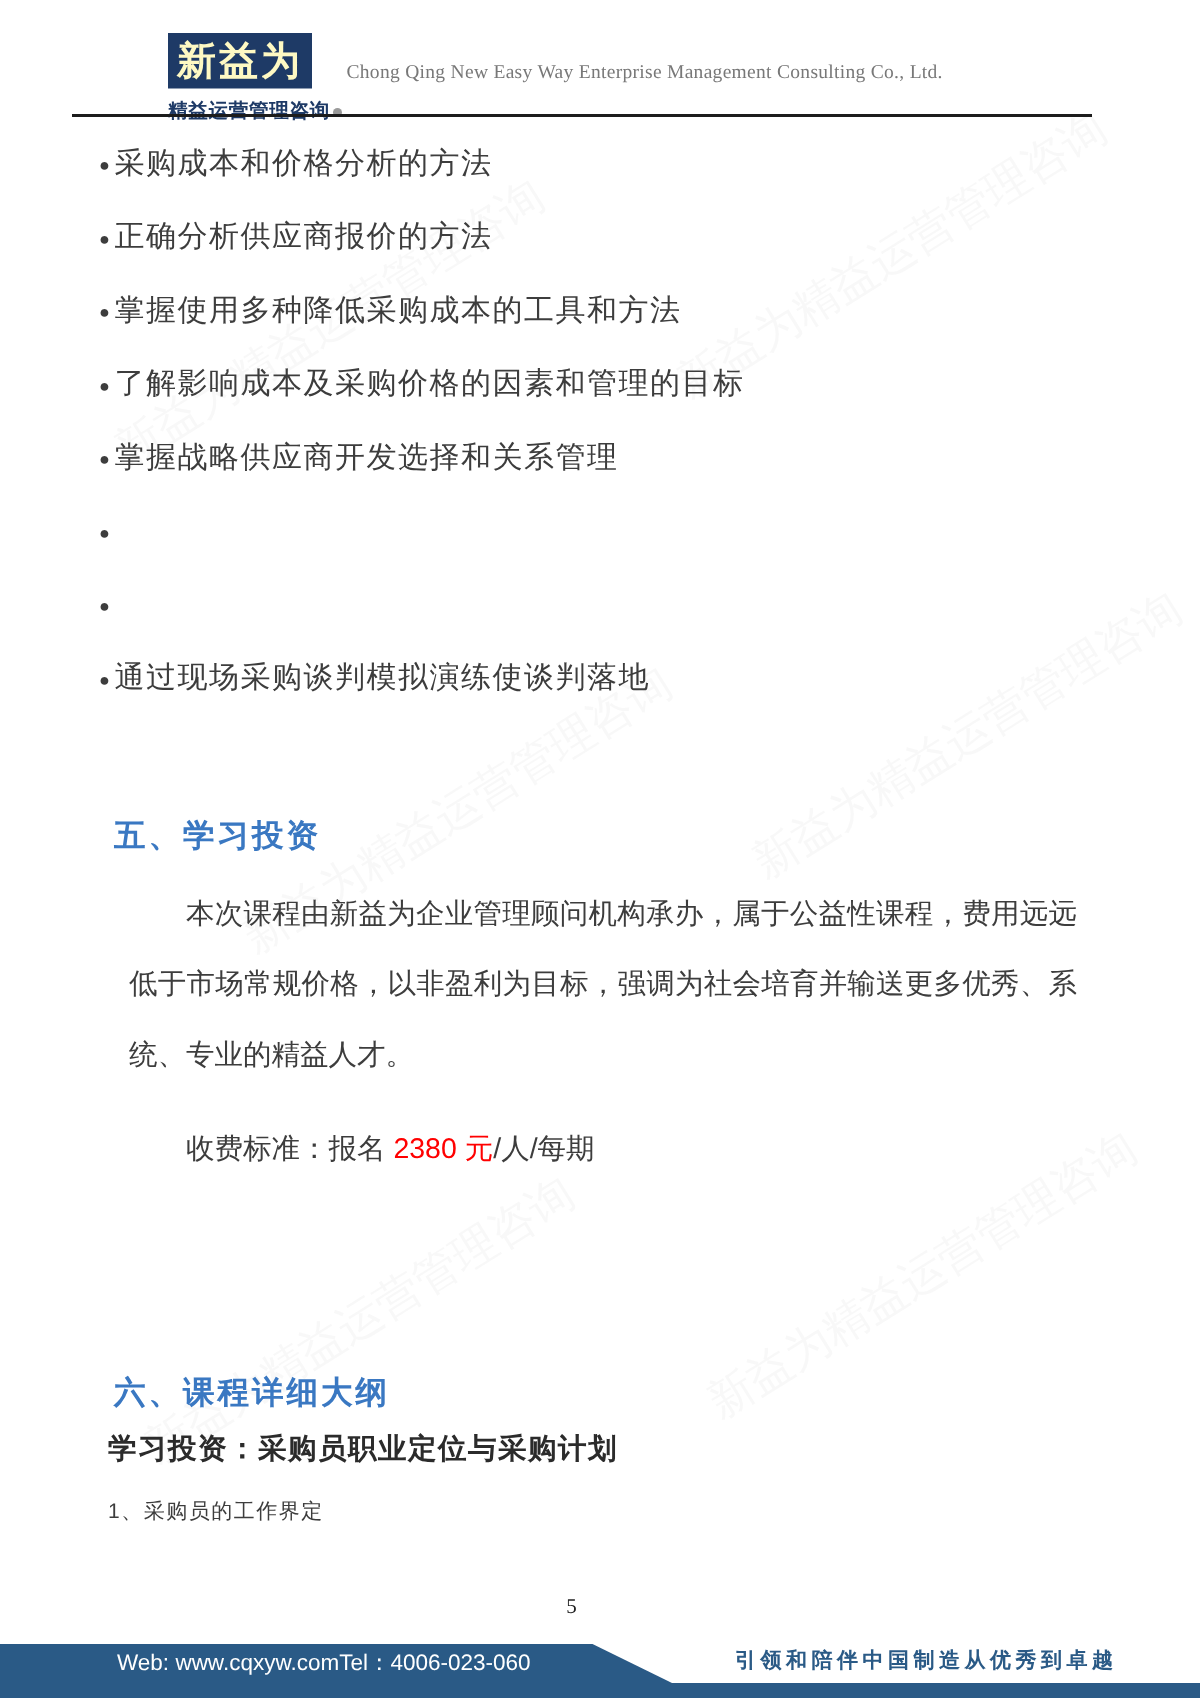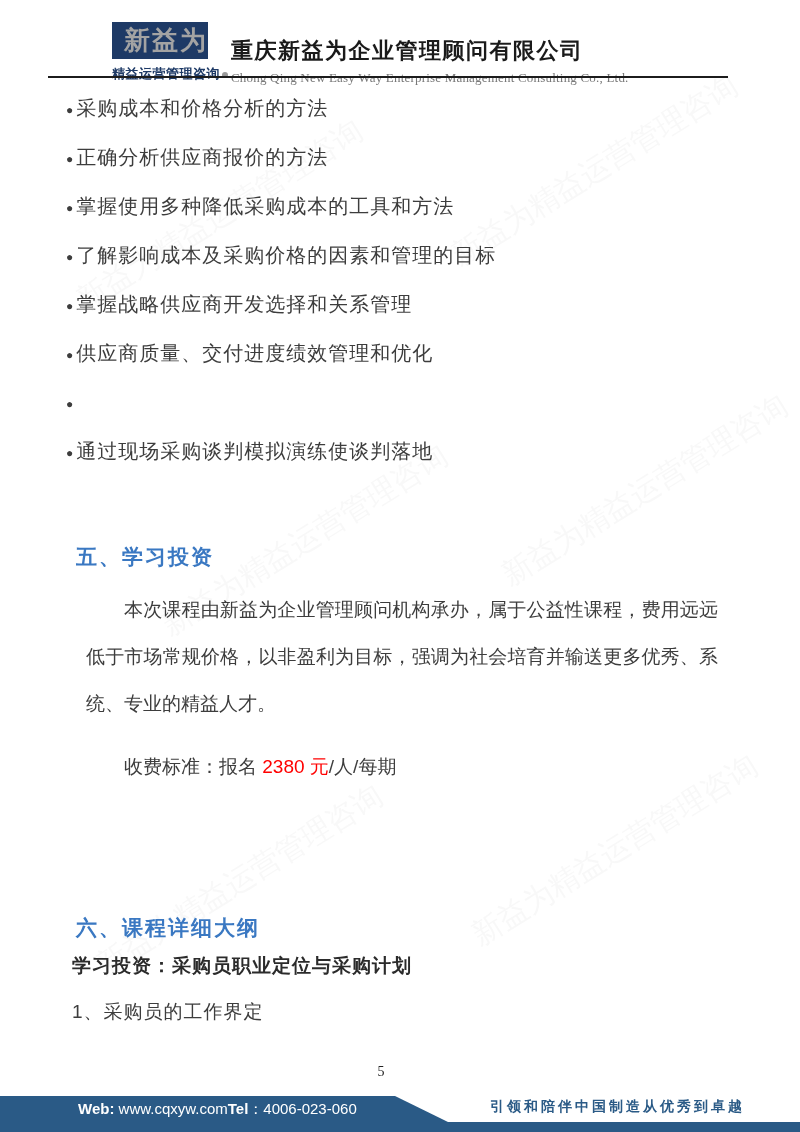--- a/index.html
+++ b/index.html
@@ -11,22 +11,22 @@
   .wm span{position:absolute;transform:rotate(-32deg);font-size:30px;color:#6a6a6a;
     opacity:.045;white-space:nowrap;pointer-events:none;}
   .wm span:nth-child(1){left:55px;top:195px}
   .wm span:nth-child(2){left:430px;top:150px}
   .wm span:nth-child(3){left:140px;top:520px}
   .wm span:nth-child(4){left:480px;top:470px}
   .wm span:nth-child(5){left:75px;top:860px}
   .wm span:nth-child(6){left:450px;top:830px}
   
   .logo{position:absolute;left:112px;top:22px;width:110px;}
-  .logo-box{width:96px;height:37px;background:var(--navy,#1e3a66);color:#a3a3a3;
-    display:flex;align-items:center;justify-content:flex-end;
+  .logo-box{width:96px;height:37px;background:var(--navy,#1e3a66);color:#fef9c3;
+    display:flex;align-items:center;justify-content:center;
     font-size:26px;font-weight:bold;letter-spacing:2px;}
   .logo-sub{margin-top:6px;font-size:13px;font-weight:bold;color:var(--navy,#1e3a66);
     letter-spacing:0.5px;white-space:nowrap;}
   .logo-dot{display:inline-block;width:6px;height:6px;border-radius:50%;
     background:#9a9a9a;margin-left:2px;}
   .company{position:absolute;left:231px;top:36px;}
   .company-cn{font-size:22px;font-weight:bold;color:#1a1a1a;letter-spacing:1.5px;}
   .company-en{margin-top:4px;font-family:"Liberation Serif","DejaVu Serif",serif;
     font-size:13px;color:#787878;letter-spacing:0.2px;}
   .header-rule{position:absolute;left:48px;top:76px;width:680px;height:2px;background:#1c1c1c;}
@@ -39,31 +39,31 @@
   .sec-title{position:absolute;font-size:21px;font-weight:bold;
     color:var(--heading_blue,#3a78c2);letter-spacing:2px;}
   .sec5-title{left:76px;top:543px;}
   .sec5-body{position:absolute;left:70px;top:570px;width:664px;font-size:19px;
     line-height:47px;color:var(--body_text,#3d3d3d);}
   .sec5-body p{margin:16px;text-indent:2em;text-align:justify;}
   .price{color:var(--price_red,#ff0000);}
   .sec6-title{left:76px;top:914px;}
   .part1-title{position:absolute;left:72px;top:953px;font-size:19px;font-weight:bold;
     color:#2b2b2b;letter-spacing:1px;}
-  .outline-item{position:absolute;left:72px;top:999px;font-size:19px;
+  .outline-item{position:absolute;left:72px;top:999px;font-size:14px;
     color:var(--body_text,#3d3d3d);letter-spacing:1px;}
   
   .page-number{position:absolute;left:0;top:1064px;width:762px;text-align:center;
     font-family:"Liberation Serif","DejaVu Serif",serif;font-size:14px;color:#222;}
   .footer-bar{position:absolute;left:0;top:1096px;width:450px;height:26px;
     background:var(--footer_blue,#2a5a86);
     clip-path:polygon(0 0,395px 0,448px 100%,0 100%);}
   .footer-contact{position:absolute;left:78px;top:1096px;height:26px;line-height:26px;
     color:#fff;font-size:15px;white-space:nowrap;}
-  .footer-contact b{font-weight:bold;}
+  .footer-contact b{font-weight:normal;}
   .footer-slogan{position:absolute;left:490px;top:1098px;font-size:14px;font-weight:bold;
     letter-spacing:3px;color:var(--footer_blue,#2a5a86);white-space:nowrap;}
   .footer-strip{position:absolute;left:0;top:1122px;width:800px;height:10px;
     background:var(--footer_blue,#2a5a86);}
 </style>
 </head>
 <body>
 
 <div class="page">
 
@@ -76,21 +76,20 @@
     <span>新益为精益运营管理咨询</span>
   </div>
 
   <div class="logo">
     <div class="logo-box">
       <span>新益为</span>
     </div>
     <div class="logo-sub"><span>精益运营管理咨询</span><span class="logo-dot"></span></div>
   </div>
   <div class="company">
-    <div class="company-cn">重庆新益为企业管理顾问有限公司</div>
     <div class="company-en">Chong Qing New Easy Way Enterprise Management Consulting Co., Ltd.</div>
   </div>
   <div class="header-rule"></div>
 
   <div class="objectives">
     <div class="obj-item">
       <span class="bullet">●</span>
       <span>采购成本和价格分析的方法</span>
     </div>
     <div class="obj-item">
@@ -104,21 +103,20 @@
     <div class="obj-item">
       <span class="bullet">●</span>
       <span>了解影响成本及采购价格的因素和管理的目标</span>
     </div>
     <div class="obj-item">
       <span class="bullet">●</span>
       <span>掌握战略供应商开发选择和关系管理</span>
     </div>
     <div class="obj-item">
       <span class="bullet">●</span>
-      <span>供应商质量、交付进度绩效管理和优化</span>
     </div>
     <div class="obj-item">
       <span class="bullet">●</span>
     </div>
     <div class="obj-item">
       <span class="bullet">●</span>
       <span>通过现场采购谈判模拟演练使谈判落地</span>
     </div>
   </div>
 

